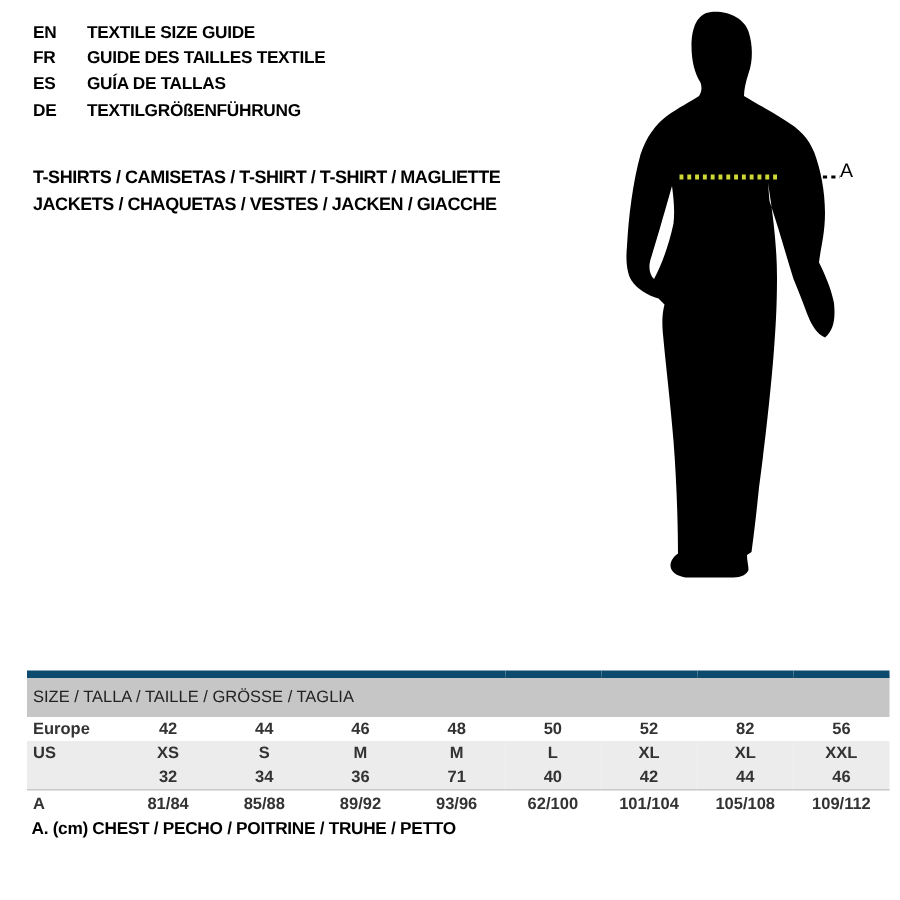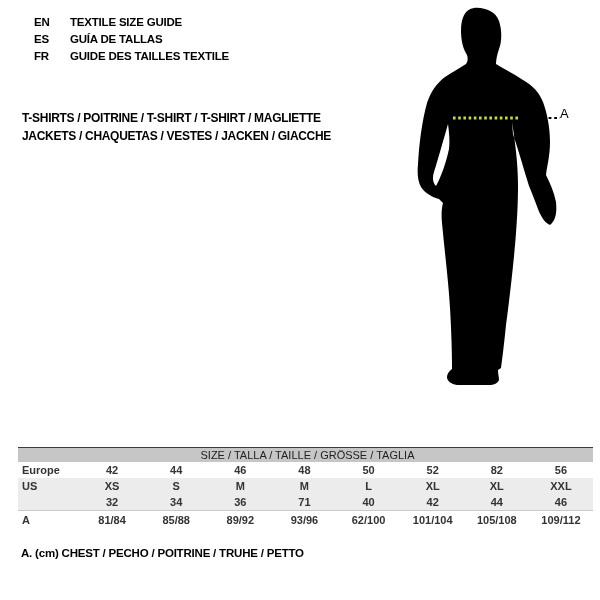--- a/index.html
+++ b/index.html
@@ -7,72 +7,76 @@
     width:600px;height:600px;background:#fff;
     font-family:"Liberation Sans","DejaVu Sans",sans-serif;
     color:#000;
     -webkit-font-smoothing:antialiased;
   }
   .page{position:relative;width:600px;height:600px;background:#fff;overflow:hidden;}
 
   
   .lang-list{position:absolute;left:22px;top:13px;}
   .lang-row{display:flex;height:17.3px;align-items:center;
-    font-weight:bold;font-size:11.5px;letter-spacing:-0.2px;margin-left:12px;}
+    font-weight:bold;font-size:11.5px;letter-spacing:-0.2px;}
   .lang-code{width:36px;}
 
   
   .categories{position:absolute;left:22px;top:109px;
     font-weight:bold;font-size:12px;line-height:18px;letter-spacing:-0.3px;}
 
   
   .figure{position:absolute;left:400px;top:5px;width:175px;height:385px;}
   .measure-label{position:absolute;left:560px;top:106px;font-size:13px;font-weight:400;}
 
   
   .section-title{position:absolute;left:21px;top:421px;
     font-weight:bold;font-size:11.5px;letter-spacing:-0.2px;}
 
   
   table.size-table{position:absolute;left:18px;top:447px;width:575px;
     border-collapse:collapse;table-layout:fixed;font-size:11px;color:#333;}
   table.size-table th{
-    height:14px;text-align:center;padding:0 0 0 4px;margin:0;
+    height:26px;text-align:left;padding:0 0 0 4px;margin:0;
     font-weight:400;font-size:11px;color:#222;
-    border-top:1px solid #0c4a6e;}
+    border-top:5px solid #0c4a6e;}
   table.size-table td{height:16px;padding:0;text-align:center;font-weight:700;}
   table.size-table td.rl{text-align:left;padding-left:4px;}
   table.size-table tr.row-a td{border-top:1px solid #c9c9c9;height:17px;}
 
   
   .footnote{position:absolute;left:21px;top:547px;
     font-weight:bold;font-size:11.5px;letter-spacing:-0.2px;}
 </style>
 </head>
 <body>
 
 <div class="page">
 
   <div class="lang-list">
     <div class="lang-row">
       <span class="lang-code">EN</span>
       <span class="lang-label">TEXTILE SIZE GUIDE</span>
     </div>
     <div class="lang-row">
+      <span class="lang-code">FR</span>
+      <span class="lang-label">GUIDE DES TAILLES TEXTILE</span>
+    </div>
+    <div class="lang-row">
       <span class="lang-code">ES</span>
       <span class="lang-label">GUÍA DE TALLAS</span>
     </div>
     <div class="lang-row">
-      <span class="lang-code">FR</span>
-      <span class="lang-label">GUIDE DES TAILLES TEXTILE</span>
+      <span class="lang-code">DE</span>
+      <span class="lang-label">TEXTILGRÖßENFÜHRUNG</span>
     </div>
   </div>
 
   <div class="categories">
-    <div>T-SHIRTS / POITRINE / T-SHIRT / T-SHIRT / MAGLIETTE</div>
+    <div>T-SHIRTS / CAMISETAS / T-SHIRT / T-SHIRT / MAGLIETTE</div>
     <div>JACKETS / CHAQUETAS / VESTES / JACKEN / GIACCHE</div>
   </div>
 
   <div class="figure">
     <svg width="175" height="385" viewBox="0 0 175 385" xmlns="http://www.w3.org/2000/svg">
       <path fill-rule="evenodd" d="M74,3
                C85,2 96,7 99,16 C102,25 102,36 99,44 C97,50 96,55 96,59
                C104,64 114,69 123,75 C133,81 139,87 143,97
                C147,108 150,122 150,137 C150,151 147,161 146,170
                C150,178 154,187 156,197 C157,207 156,215 150,220

